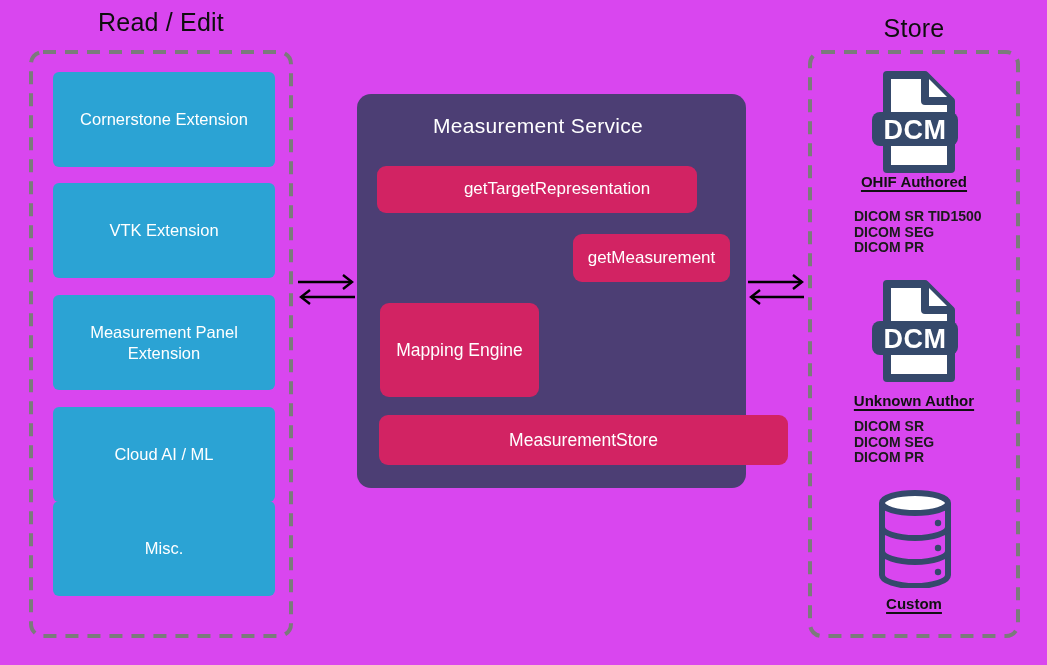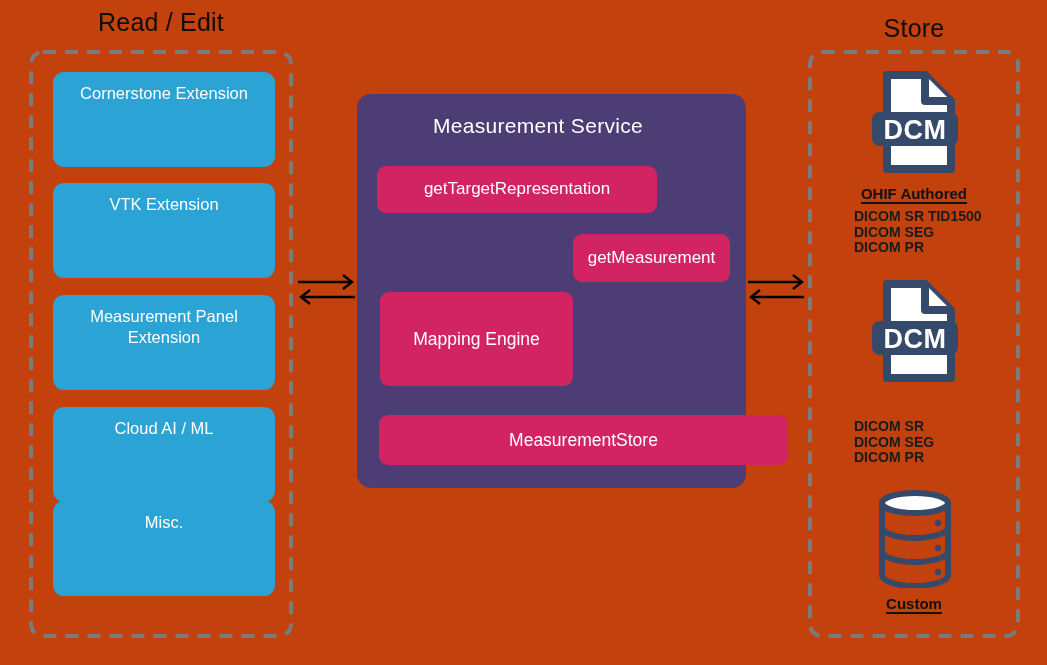--- a/index.html
+++ b/index.html
@@ -1,52 +1,52 @@
 <!DOCTYPE html>
 <html><head>
 <meta charset="utf-8">
 <style>
   html,body{margin:0;padding:0;background:#ffffff;}
   .canvas{
-    position:relative;width:1047px;height:665px;background:#c2410c;
+    position:relative;width:1047px;height:665px;background:#d946ef;
     font-family:"Liberation Sans",sans-serif;overflow:hidden;
   }
   .overlay{position:absolute;left:0;top:0;width:1047px;height:665px;}
   .panel-title{
     position:absolute;font-size:25px;color:#0e0e0e;text-align:center;letter-spacing:.2px;
   }
   #read-edit-title{left:29px;top:8px;width:264px;}
   #store-title{left:808px;top:14px;width:212px;}
   .ext-box{
     position:absolute;left:53px;width:222px;height:95px;background:#2BA3D4;
-    border-radius:11px;color:#ffffff;display:flex;justify-content:center;
-    text-align:center;font-size:16.5px;padding:11px 20px;box-sizing:border-box;line-height:1.25;
+    border-radius:6px;color:#ffffff;display:flex;align-items:center;justify-content:center;
+    text-align:center;font-size:16.5px;padding:0 20px;box-sizing:border-box;line-height:1.25;
   }
   .service-box{
     position:absolute;left:357px;top:94px;width:389px;height:394px;
     background:#4C3E74;border-radius:14px;
   }
   .service-title{
     position:absolute;left:357px;top:114px;width:362px;text-align:center;
     color:#ffffff;font-size:21px;font-weight:500;letter-spacing:.3px;
   }
   .method{
     position:absolute;background:#D22363;border-radius:9px;color:#ffffff;
     display:flex;align-items:center;justify-content:center;text-align:center;line-height:1.2;
   }
-  #gtr-box{left:377px;top:166px;width:280px;height:47px;font-size:17px;}
+  #gtr-box{left:377px;top:166px;width:280px;height:47px;font-size:17px;padding-left:40px;}
   #gm-box {left:573px;top:234px;width:157px;height:48px;font-size:17px;}
-  #me-box {left:380px;top:292px;width:193px;height:94px;font-size:17.5px;}
+  #me-box {left:380px;top:303px;width:159px;height:94px;font-size:17.5px;}
   #ms-box {left:379px;top:415px;width:409px;height:50px;font-size:17.5px;}
   .store-heading{
     position:absolute;left:808px;width:212px;text-align:center;font-weight:bold;
     font-size:15px;color:#111;text-decoration:underline;
     text-decoration-thickness:2px;text-underline-offset:3px;
   }
-  #store-heading-1{top:185px;}
+  #store-heading-1{top:173px;}
   #store-heading-2{top:392px;}
   #store-heading-3{top:595px;}
   .store-list{
     position:absolute;left:854px;font-weight:bold;font-size:14px;
     line-height:15.5px;color:#1b1b1b;
   }
   #store-list-1{top:209px;}
   #store-list-2{top:419px;}
   .icon-abs{position:absolute;}
   #dcm-icon-1{left:871px;top:70px;}
@@ -131,20 +131,21 @@
     <div>DICOM SEG</div>
     <div>DICOM PR</div>
   </div>
 
   <svg class="icon-abs" id="dcm-icon-2" width="88" height="104" viewBox="0 0 88 104">
     <path d="M16,5 H54 L80,31 V99 H16 Z" fill="#ffffff" stroke="#35496B" stroke-width="8" stroke-linejoin="round"></path>
     <path d="M54,5 V31 H80" fill="#ffffff" stroke="#35496B" stroke-width="8" stroke-linejoin="round"></path>
     <rect x="1" y="42" width="86" height="34" rx="8" fill="#35496B"></rect>
     <text x="44" y="69" text-anchor="middle" font-family="Liberation Sans, sans-serif" font-size="27" font-weight="bold" fill="#ffffff" letter-spacing="0.5">DCM</text>
   </svg>
+  <div class="store-heading" id="store-heading-2">Unknown Author</div>
   <div class="store-list" id="store-list-2">
     <div>DICOM SR</div>
     <div>DICOM SEG</div>
     <div>DICOM PR</div>
   </div>
 
   <svg class="icon-abs" id="db-icon" width="76" height="98" viewBox="0 0 76 98">
     <path d="M5,13 V85" fill="none" stroke="#35496B" stroke-width="6"></path>
     <path d="M71,13 V85" fill="none" stroke="#35496B" stroke-width="6"></path>
     <path d="M5,85 A33,11 0 0 0 71,85" fill="none" stroke="#35496B" stroke-width="6"></path>

